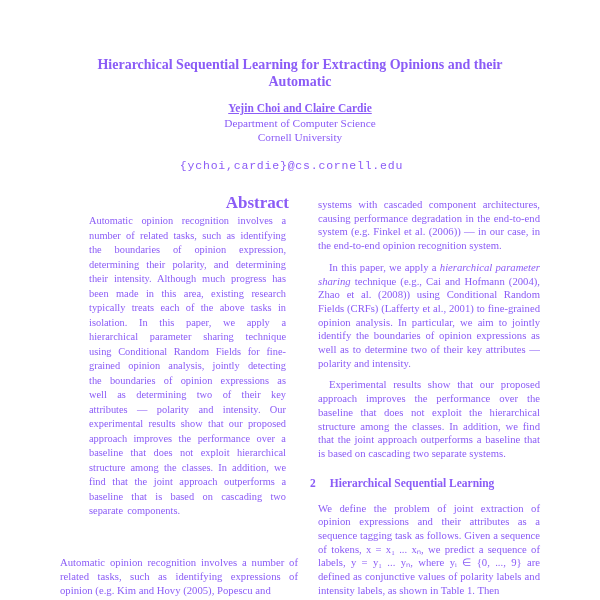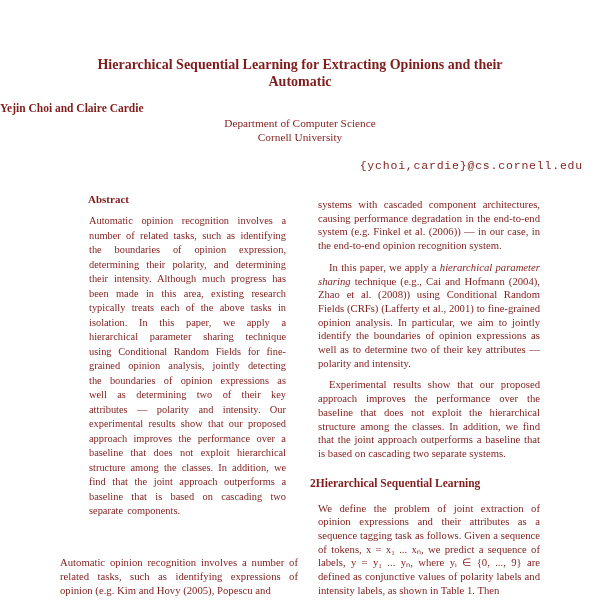--- a/index.html
+++ b/index.html
@@ -1,32 +1,32 @@
 <!DOCTYPE html>
 <html><head>
 <meta charset="utf-8">
 <style>
   html,body{margin:0;padding:0;background:#ffffff;}
   .page{position:relative;width:600px;height:600px;background:#ffffff;overflow:hidden;
-        font-family:"Liberation Serif", serif;color:#7f1d1d;}
+        font-family:"Liberation Serif", serif;color:#8b5cf6;}
   .paper-title{position:absolute;top:57px;left:0;width:600px;text-align:center;
         font-weight:bold;font-size:14px;line-height:16.5px;}
-  .authors{position:absolute;top:102px;left:0;width:600px;
-        font-weight:bold;font-size:11.5px;}
+  .authors{position:absolute;top:102px;left:0;width:600px;text-align:center;
+        font-weight:bold;font-size:11.5px;text-decoration:underline;}
   .affil{position:absolute;left:0;width:600px;text-align:center;font-size:11.3px;}
   .affil-1{top:117px;} .affil-2{top:131px;} .affil-3{top:145px;}
-  .email{position:absolute;top:159px;left:0;width:583px;text-align:right;
+  .email{position:absolute;top:159px;left:0;width:583px;text-align:center;
         font-family:"Liberation Mono","DejaVu Sans Mono",monospace;
         font-size:11.5px;letter-spacing:0.8px;}
-  .abstract-heading{position:absolute;top:193px;left:88px;width:201px;text-align:left;
-        font-weight:bold;font-size:11px;}
+  .abstract-heading{position:absolute;top:193px;left:88px;width:201px;text-align:right;
+        font-weight:bold;font-size:17px;}
   .abstract-body{position:absolute;top:214px;left:89px;width:197px;
         font-size:10.4px;line-height:14.5px;text-align:justify;word-spacing:1.6px;}
   .sec-head{font-weight:bold;font-size:11.5px;}
-  .sec-head .sec-title{}
+  .sec-head .sec-title{margin-left:14px;}
   .sec1{position:absolute;top:534px;left:60px;width:240px;}
   .intro-body{position:absolute;top:555px;left:60px;width:238px;
         font-size:10.7px;line-height:14.2px;text-align:justify;}
   .right-col{position:absolute;top:190px;left:310px;width:238px;
         font-size:10.7px;line-height:13.7px;text-align:justify;}
   .right-col p{margin:8px;}
   .right-col p.indent{text-indent:11px;}
   .sec2{margin:15px 0 12px 0;line-height:14px;}
   .ital{font-style:italic;}
 </style>

